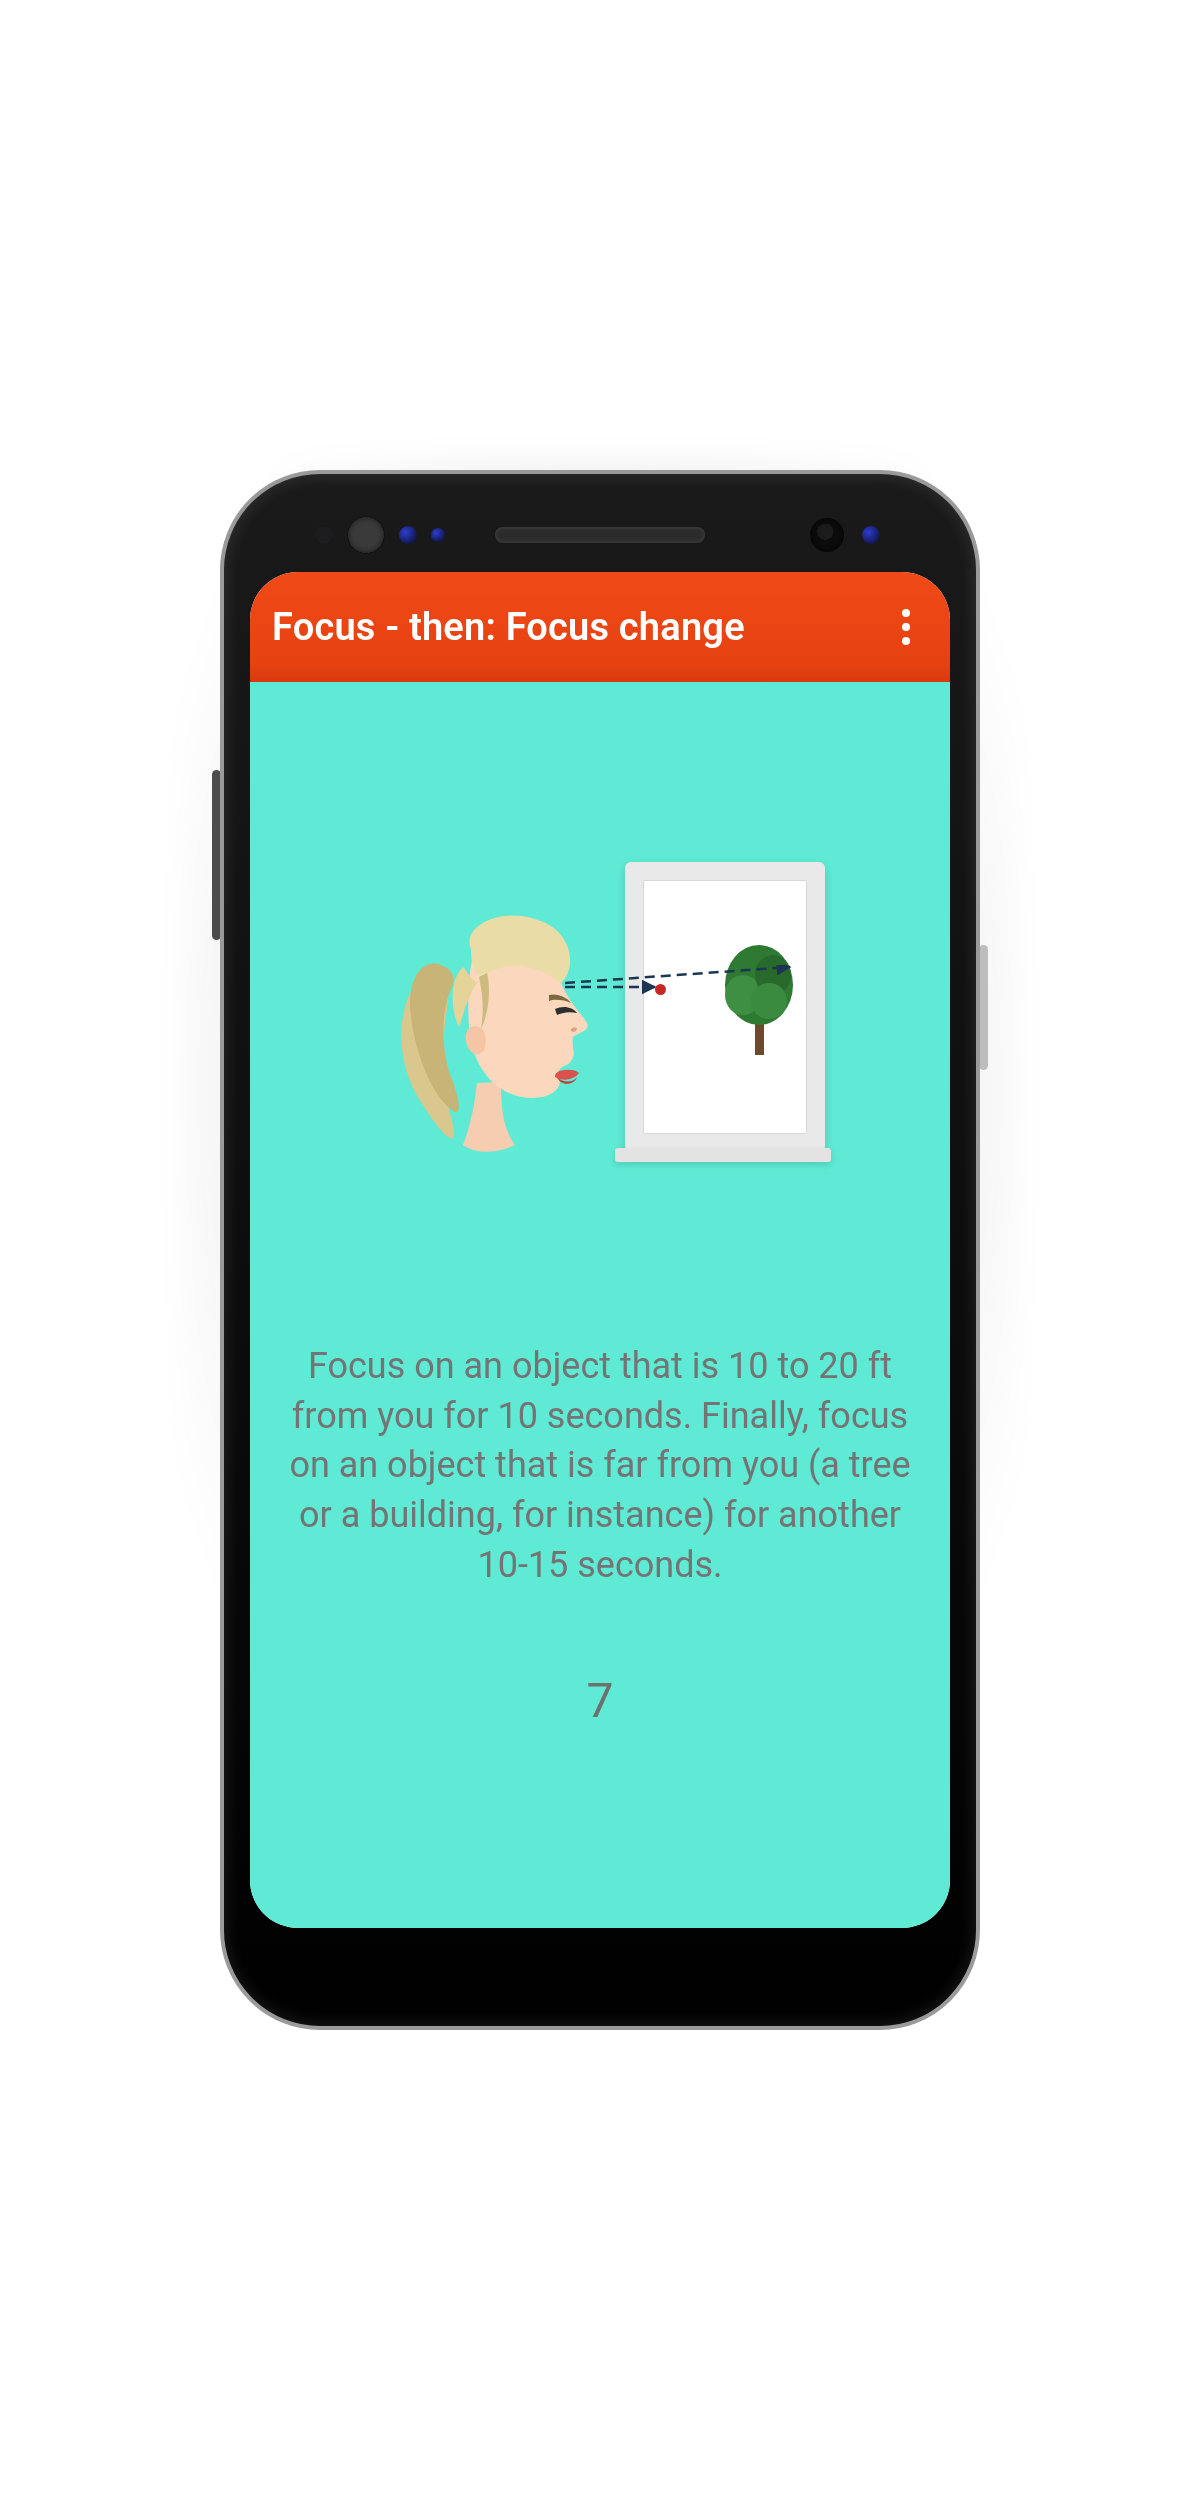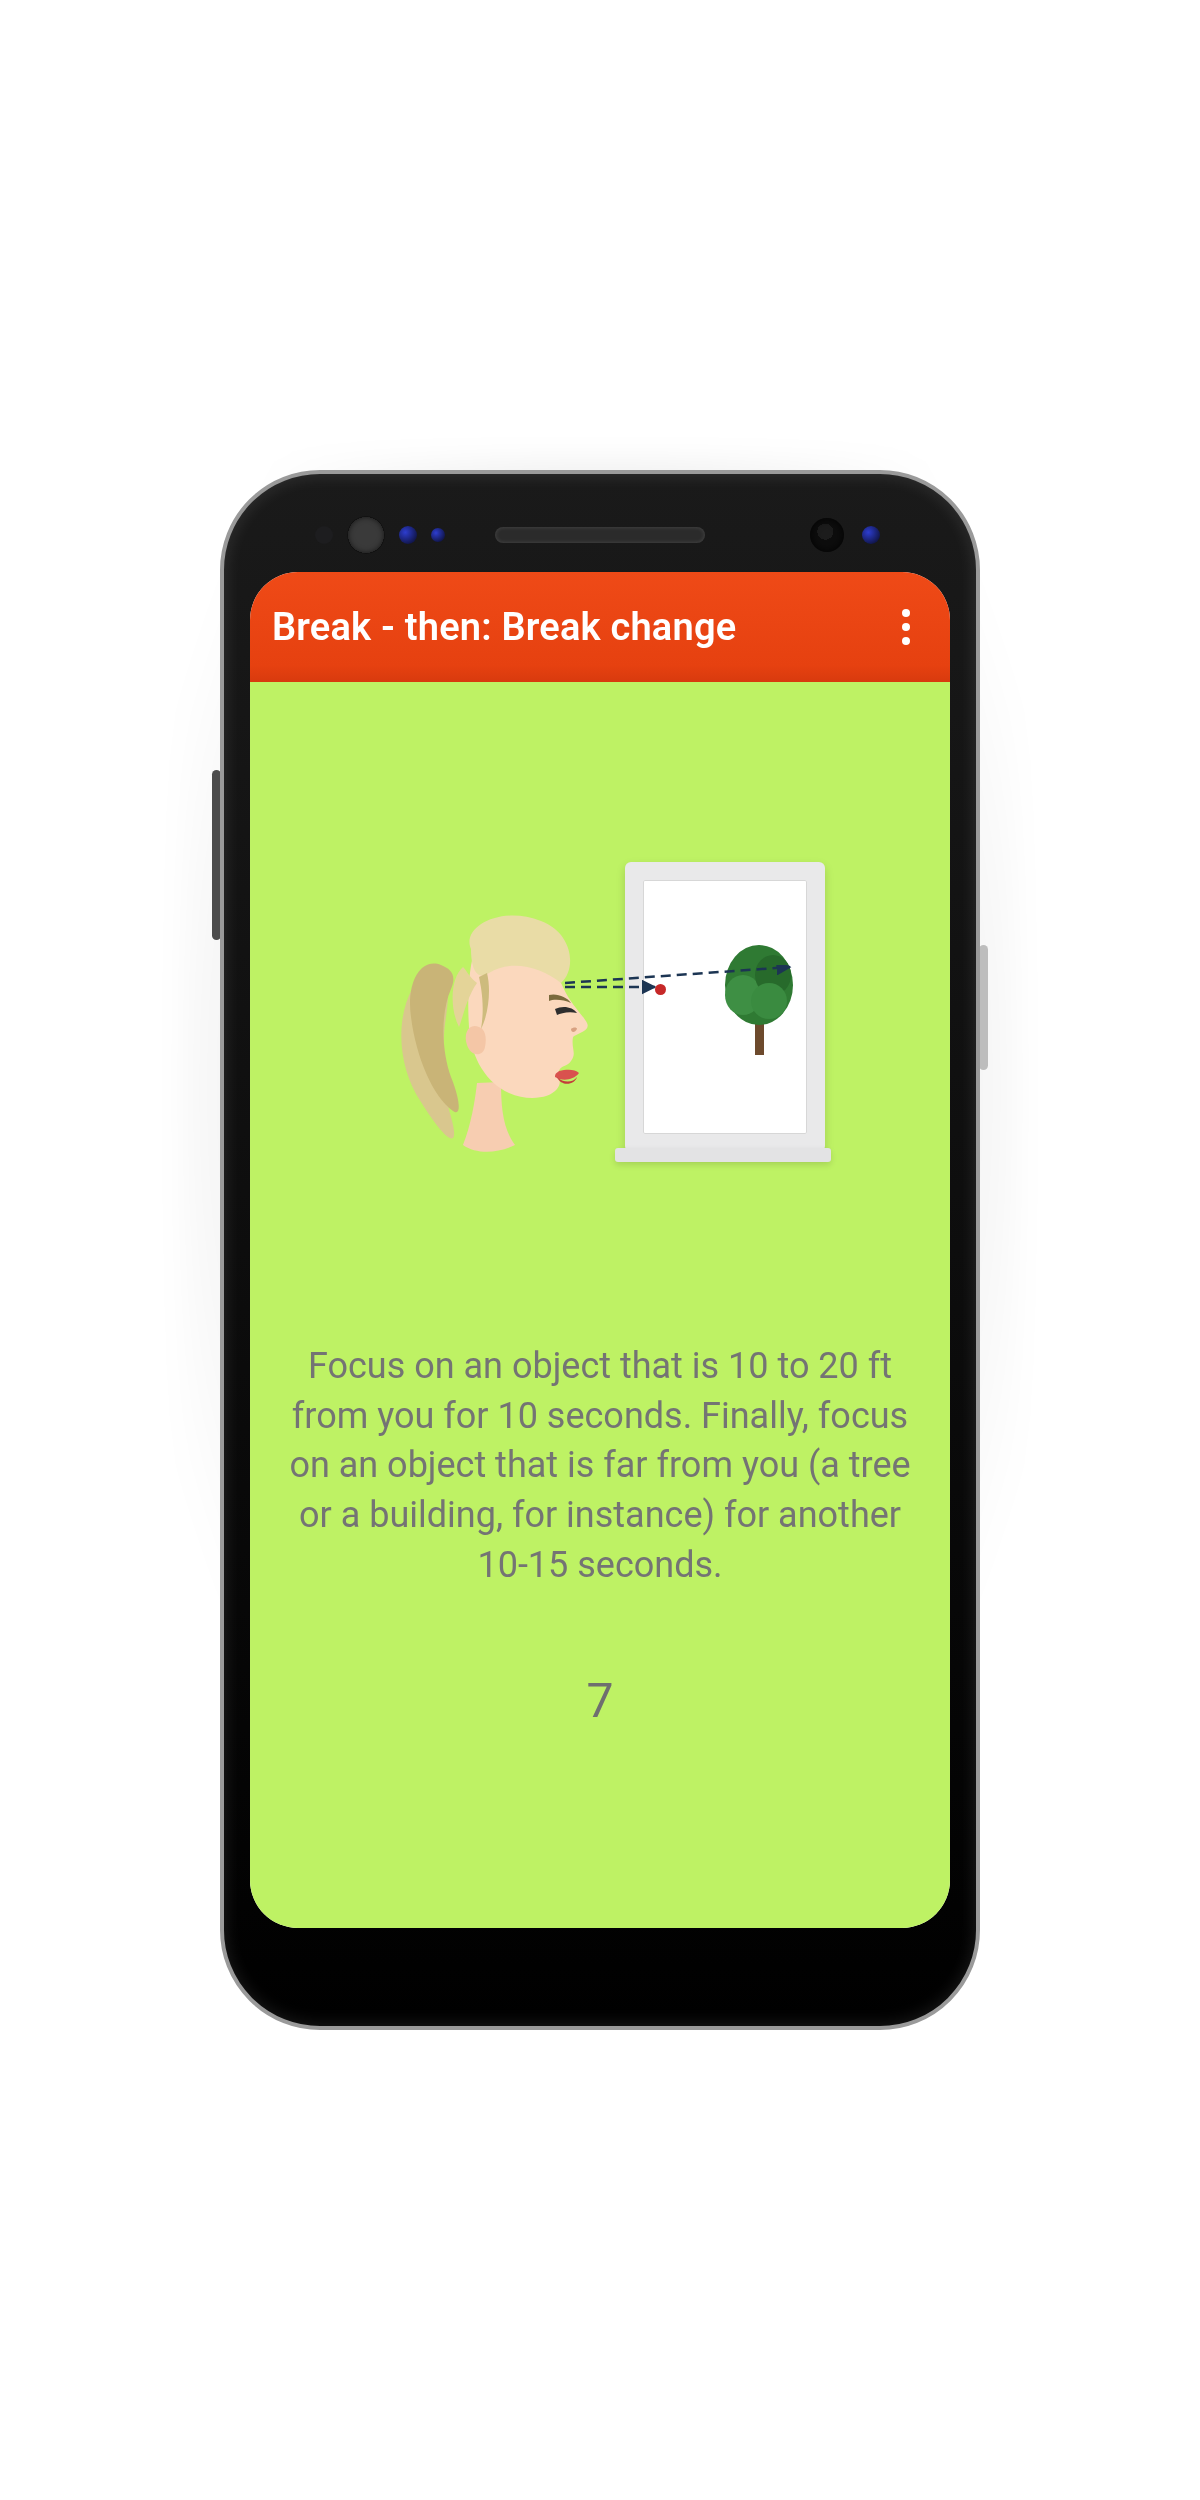--- a/index.html
+++ b/index.html
@@ -144,21 +144,21 @@
     .overflow {
       width: 44px; height: 44px;
       display: flex; align-items: center; justify-content: center;
       cursor: pointer;
     }
     .overflow svg circle { fill: #fff; }
 
     .content {
       position: relative;
       height: calc(100% - 110px);
-      background: #bef264;
+      background: #5eead4;
     }
 
     .illustration {
       position: absolute;
       left: 50%;
       transform: translateX(-50%);
       top: 175px;
       width: 450px;
       height: 330px;
     }
@@ -271,21 +271,21 @@
     <span class="speaker"></span>
     <div class="sensor-cluster-right">
       <span class="camera"></span>
       <span class="dot blue m"></span>
     </div>
   </div>
 
   <div class="screen">
 
     <div class="appbar">
-      <div class="appbar-title">Break - then: Break change</div>
+      <div class="appbar-title">Focus - then: Focus change</div>
       <div class="overflow" aria-label="More options">
         <svg width="10" height="36" viewBox="0 0 10 36">
           <circle cx="5" cy="4" r="4"></circle>
           <circle cx="5" cy="18" r="4"></circle>
           <circle cx="5" cy="32" r="4"></circle>
         </svg>
       </div>
     </div>
 
     <div class="content">

